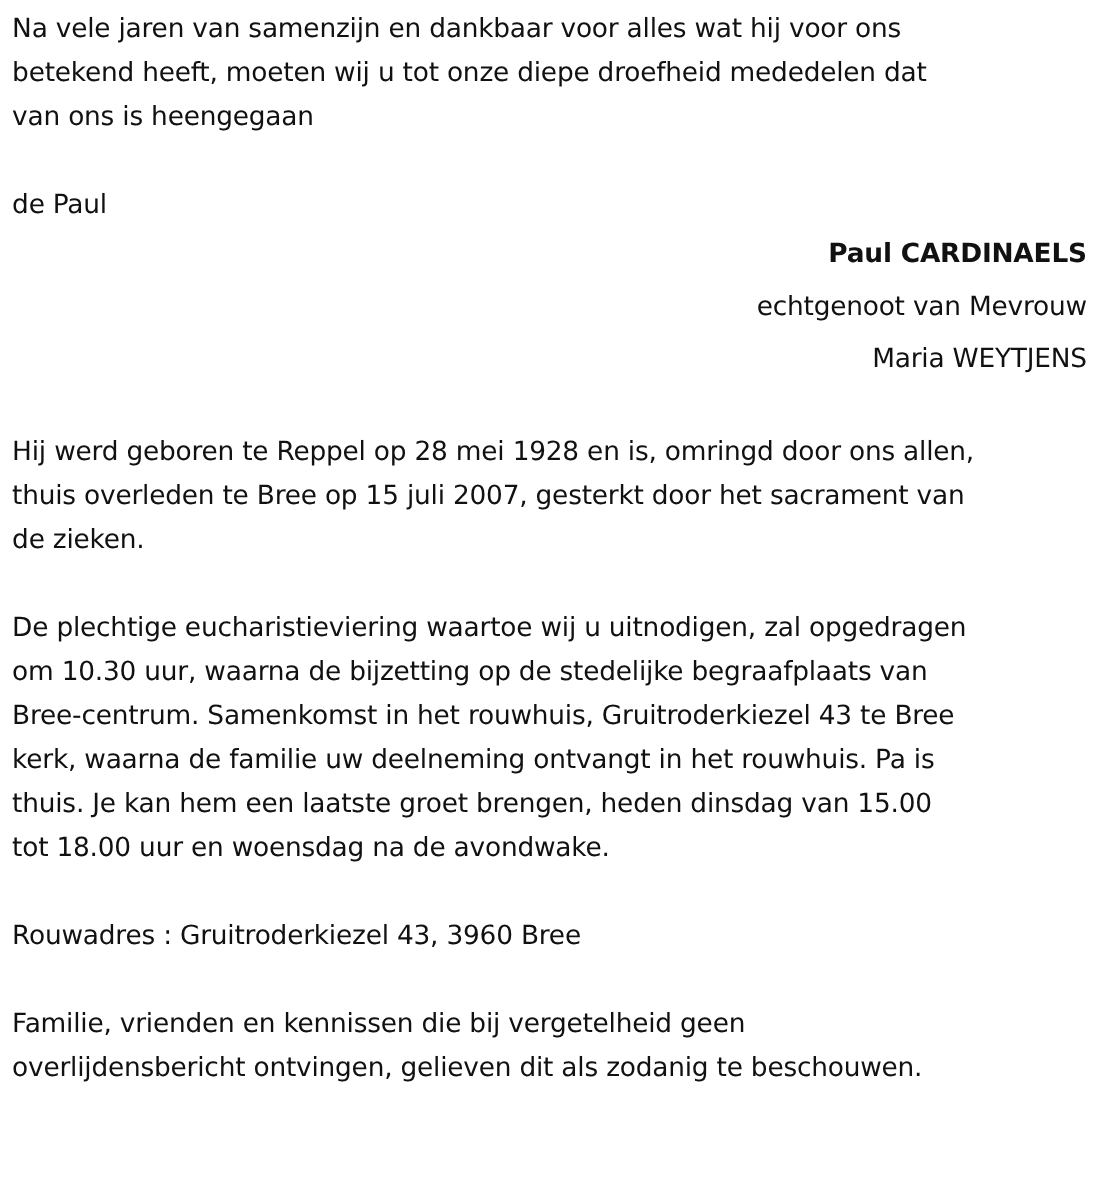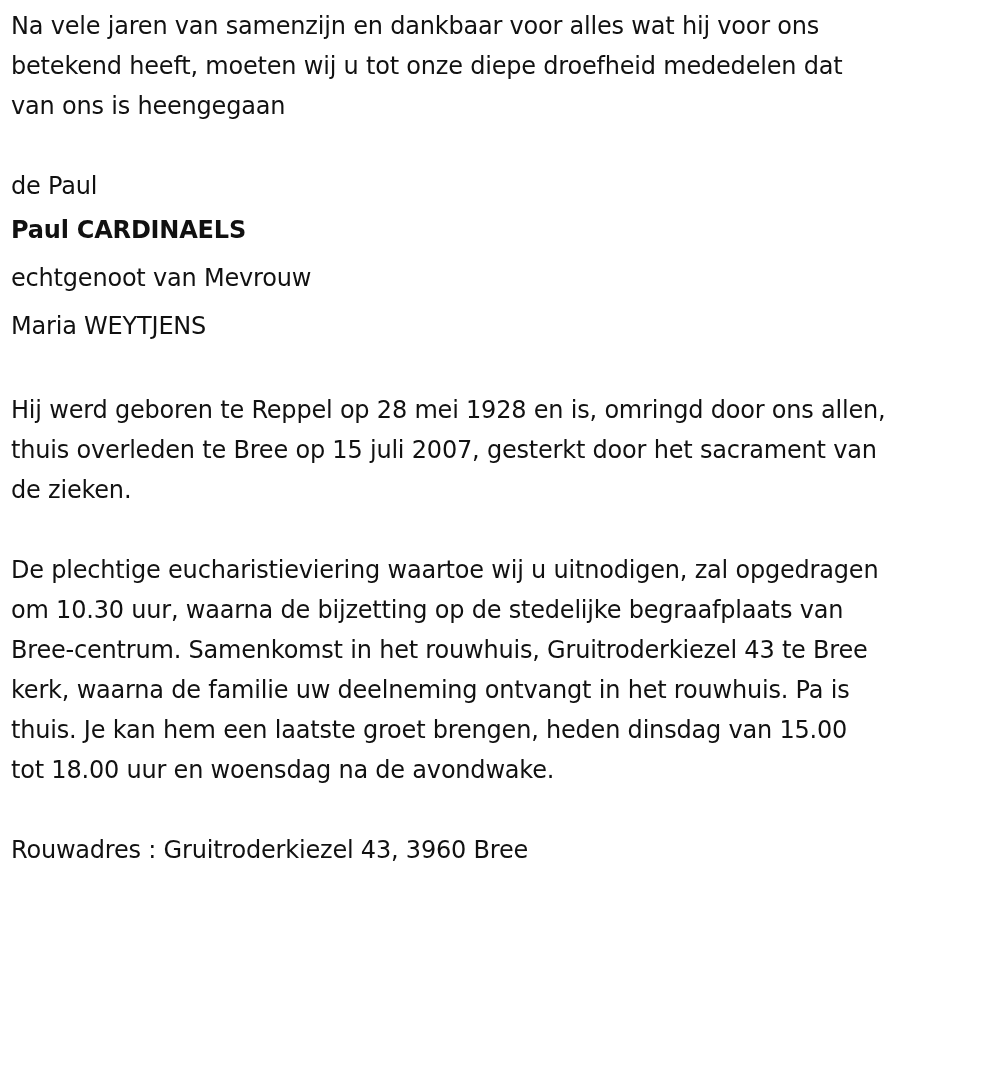--- a/index.html
+++ b/index.html
@@ -5,21 +5,21 @@
   html, body { margin: 0; padding: 0; background: #ffffff; }
   body {
     width: 1000px; height: 1086px; overflow: hidden;
     font-family: "DejaVu Sans", sans-serif;
     color: #111111;
     font-size: 24px;
   }
   .doc { position: relative; padding: 6px 12px 0 11px; }
   .line { height: 40px; line-height: 40px; white-space: nowrap; letter-spacing: -0.2px; }
   .gap { height: 40px; }
-  .name-line { height: 48px; line-height: 48px; }
+  .name-line { height: 48px; line-height: 48px; text-align: right; }
   .bold { font-weight: bold; }
 </style>
 </head>
 <body>
 
 <div class="doc">
   <div>
     <div class="line">Na vele jaren van samenzijn en dankbaar voor alles wat hij voor ons</div>
     <div class="line">betekend heeft, moeten wij u tot onze diepe droefheid mededelen dat</div>
     <div class="line">van ons is heengegaan</div>
@@ -47,13 +47,17 @@
     <div class="line">Bree-centrum. Samenkomst in het rouwhuis, Gruitroderkiezel 43 te Bree</div>
     <div class="line">kerk, waarna de familie uw deelneming ontvangt in het rouwhuis. Pa is</div>
     <div class="line">thuis. Je kan hem een laatste groet brengen, heden dinsdag van 15.00</div>
     <div class="line">tot 18.00 uur en woensdag na de avondwake.</div>
   </div>
   <div class="gap"></div>
 
   <div class="line">Rouwadres : Gruitroderkiezel 43, 3960 Bree</div>
   <div class="gap"></div>
 
+  <div>
+    <div class="line">Familie, vrienden en kennissen die bij vergetelheid geen</div>
+    <div class="line">overlijdensbericht ontvingen, gelieven dit als zodanig te beschouwen.</div>
+  </div>
 </div>
 
 </body></html>

